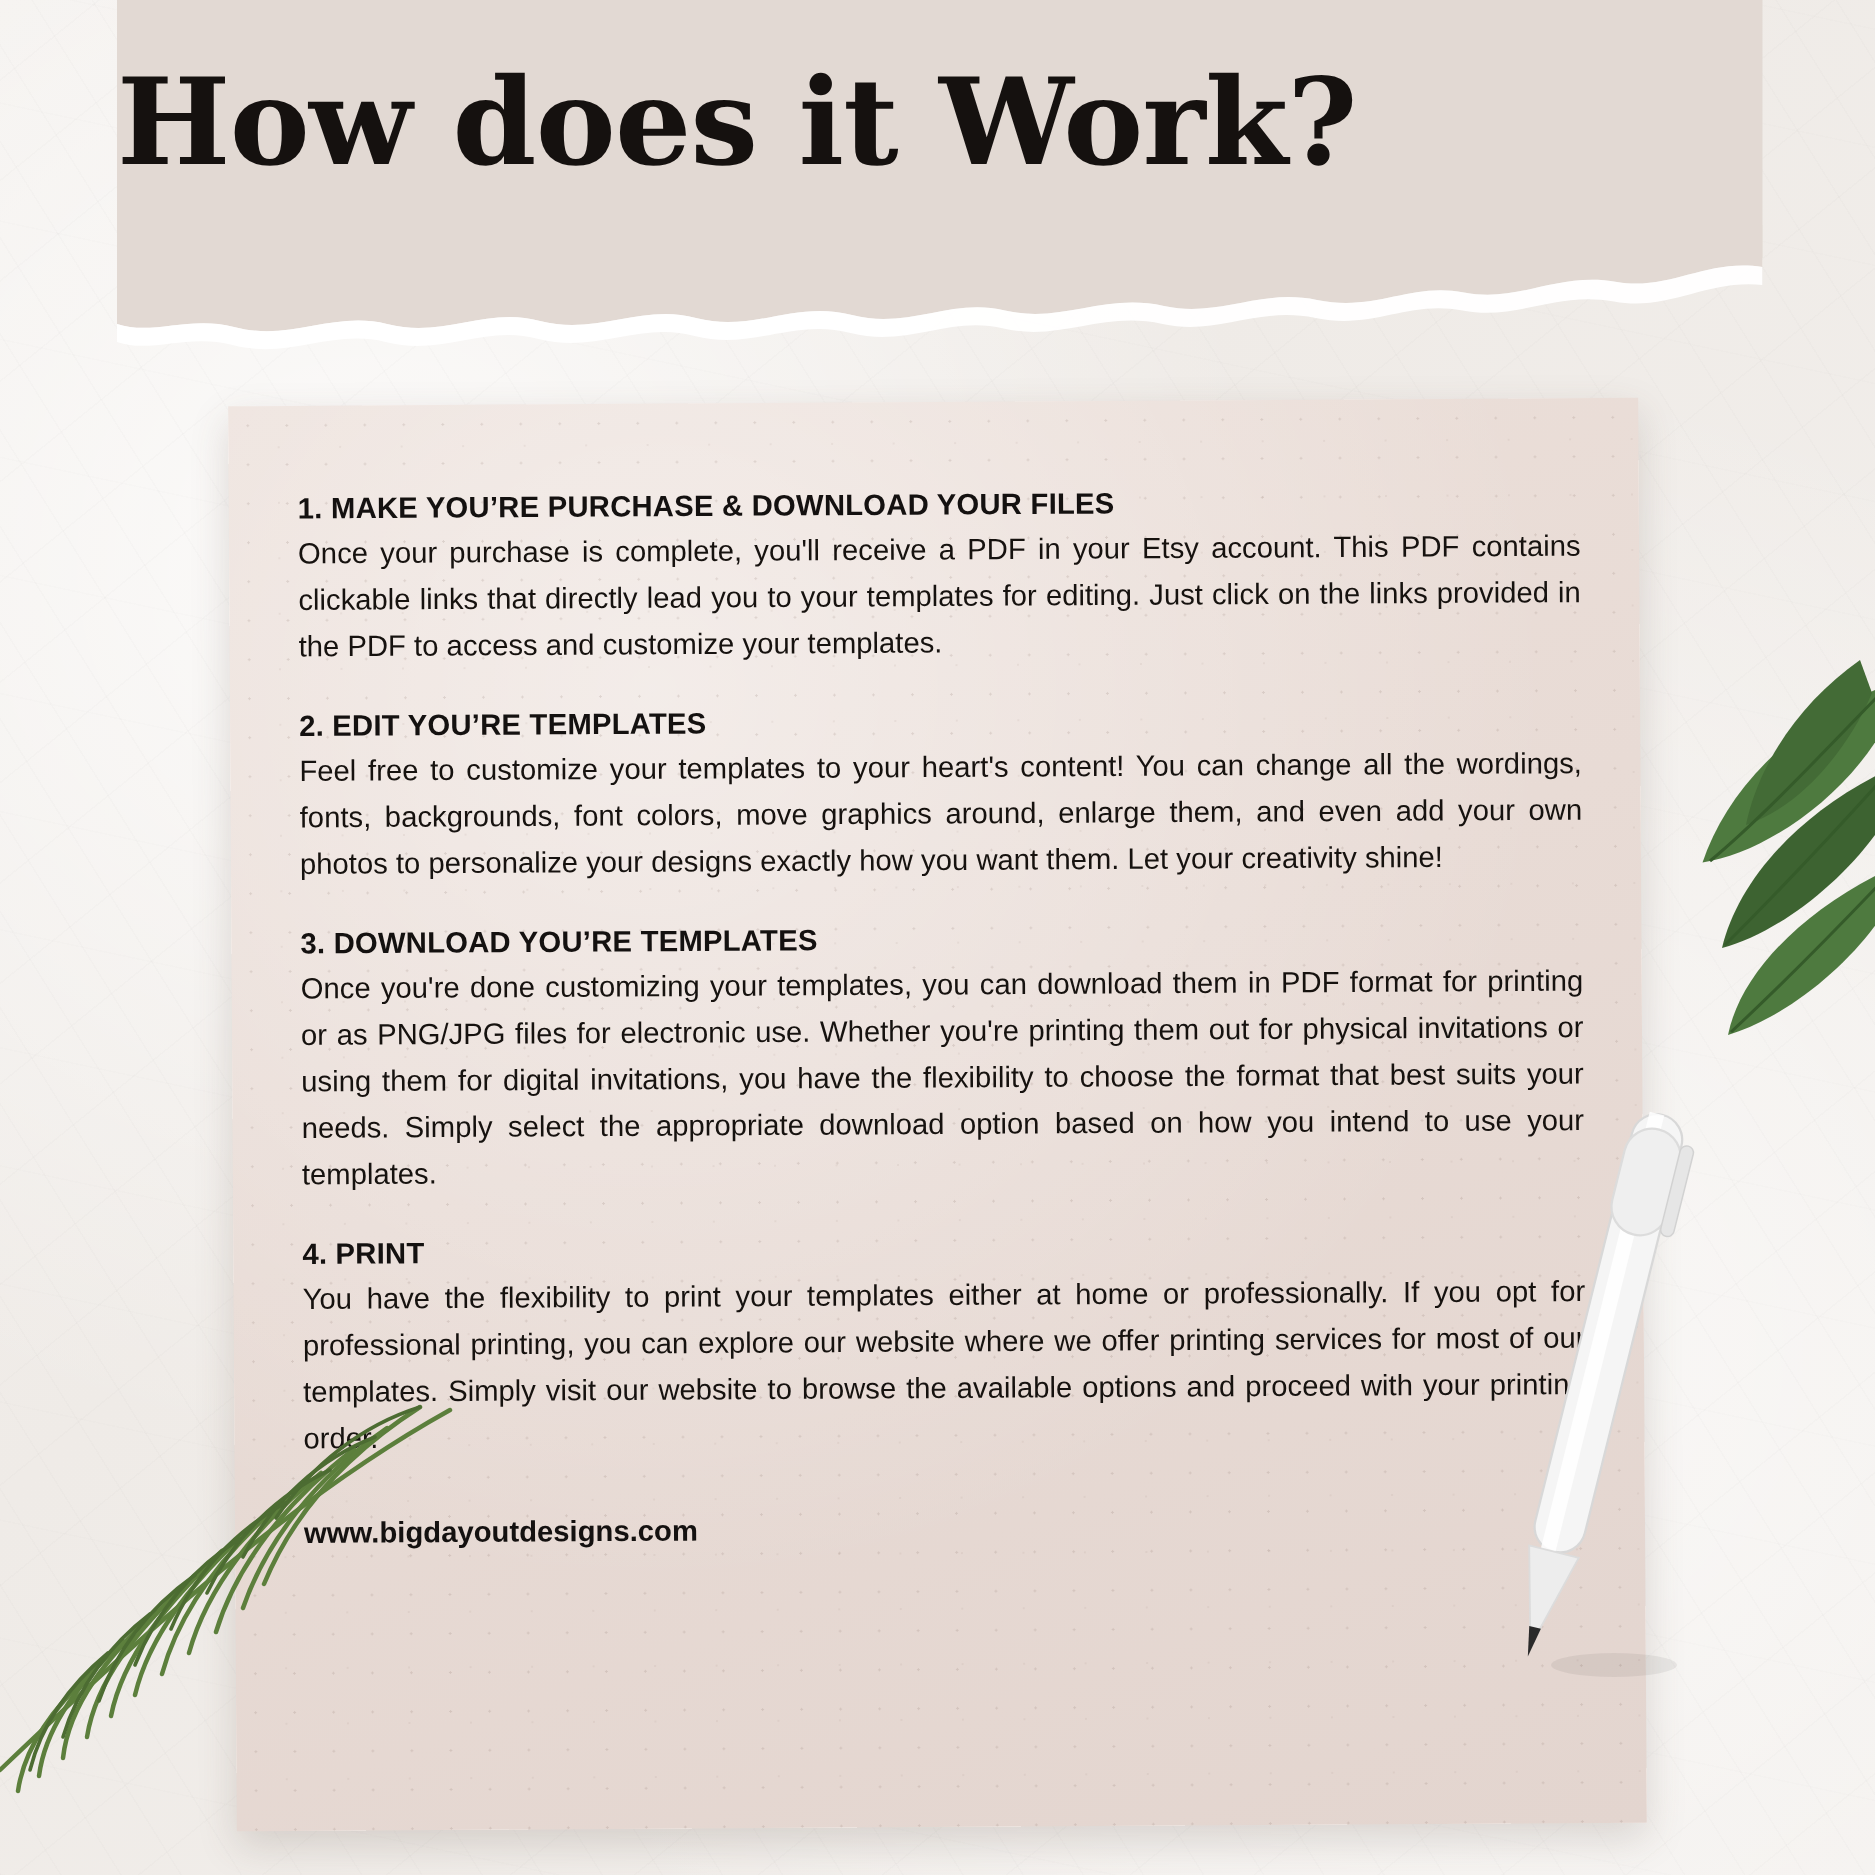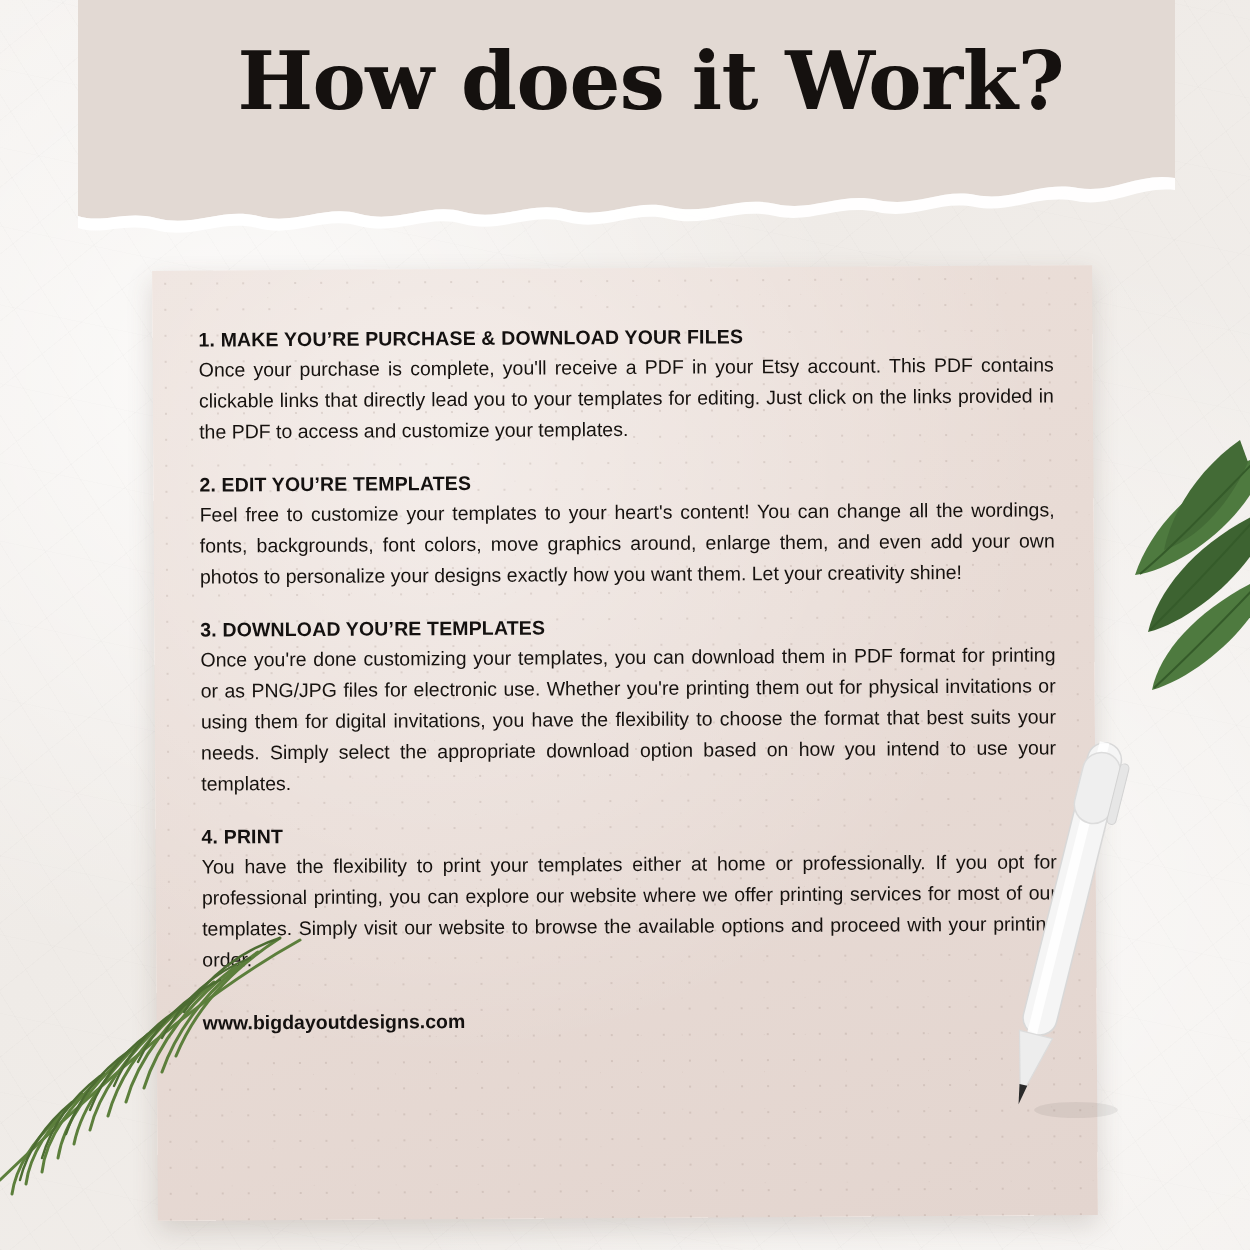--- a/index.html
+++ b/index.html
@@ -45,21 +45,21 @@
     width: 1097px;
     height: 172px;
     background: #e2d9d3;
     z-index: 3;
   }
   .header-title {
     position: absolute;
     left: 78px;
     top: 34px;
     width: 986px;
-    text-align: right;
+    text-align: left;
     font-family: "DejaVu Serif", "Liberation Serif", serif;
     font-weight: 700;
     font-size: 80px;
     letter-spacing: -0.5px;
     color: #15110f;
     z-index: 4;
   }
 
   
   .torn-edge {

